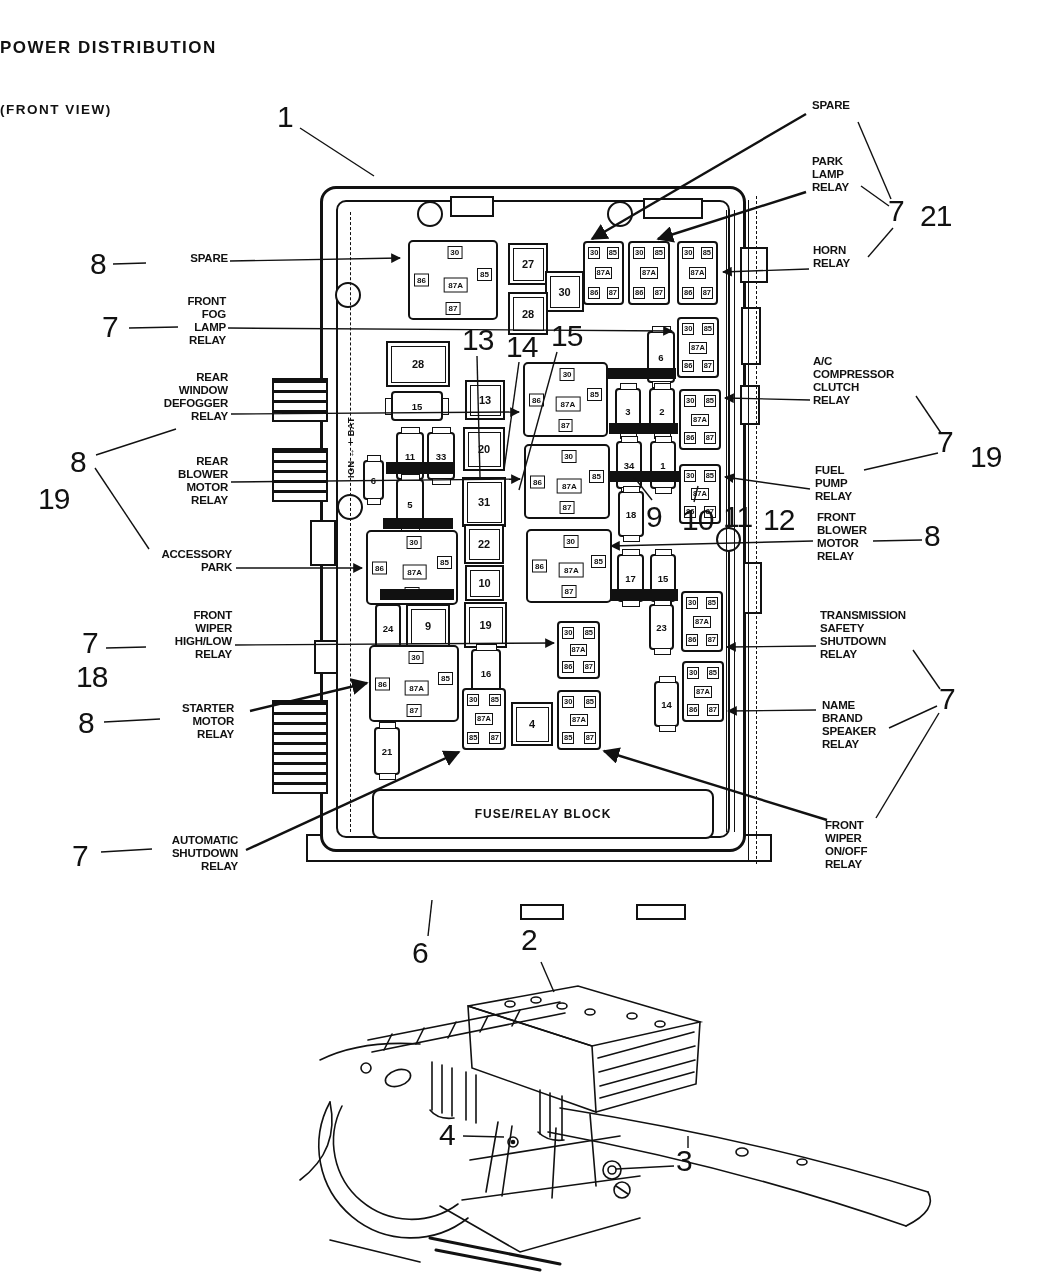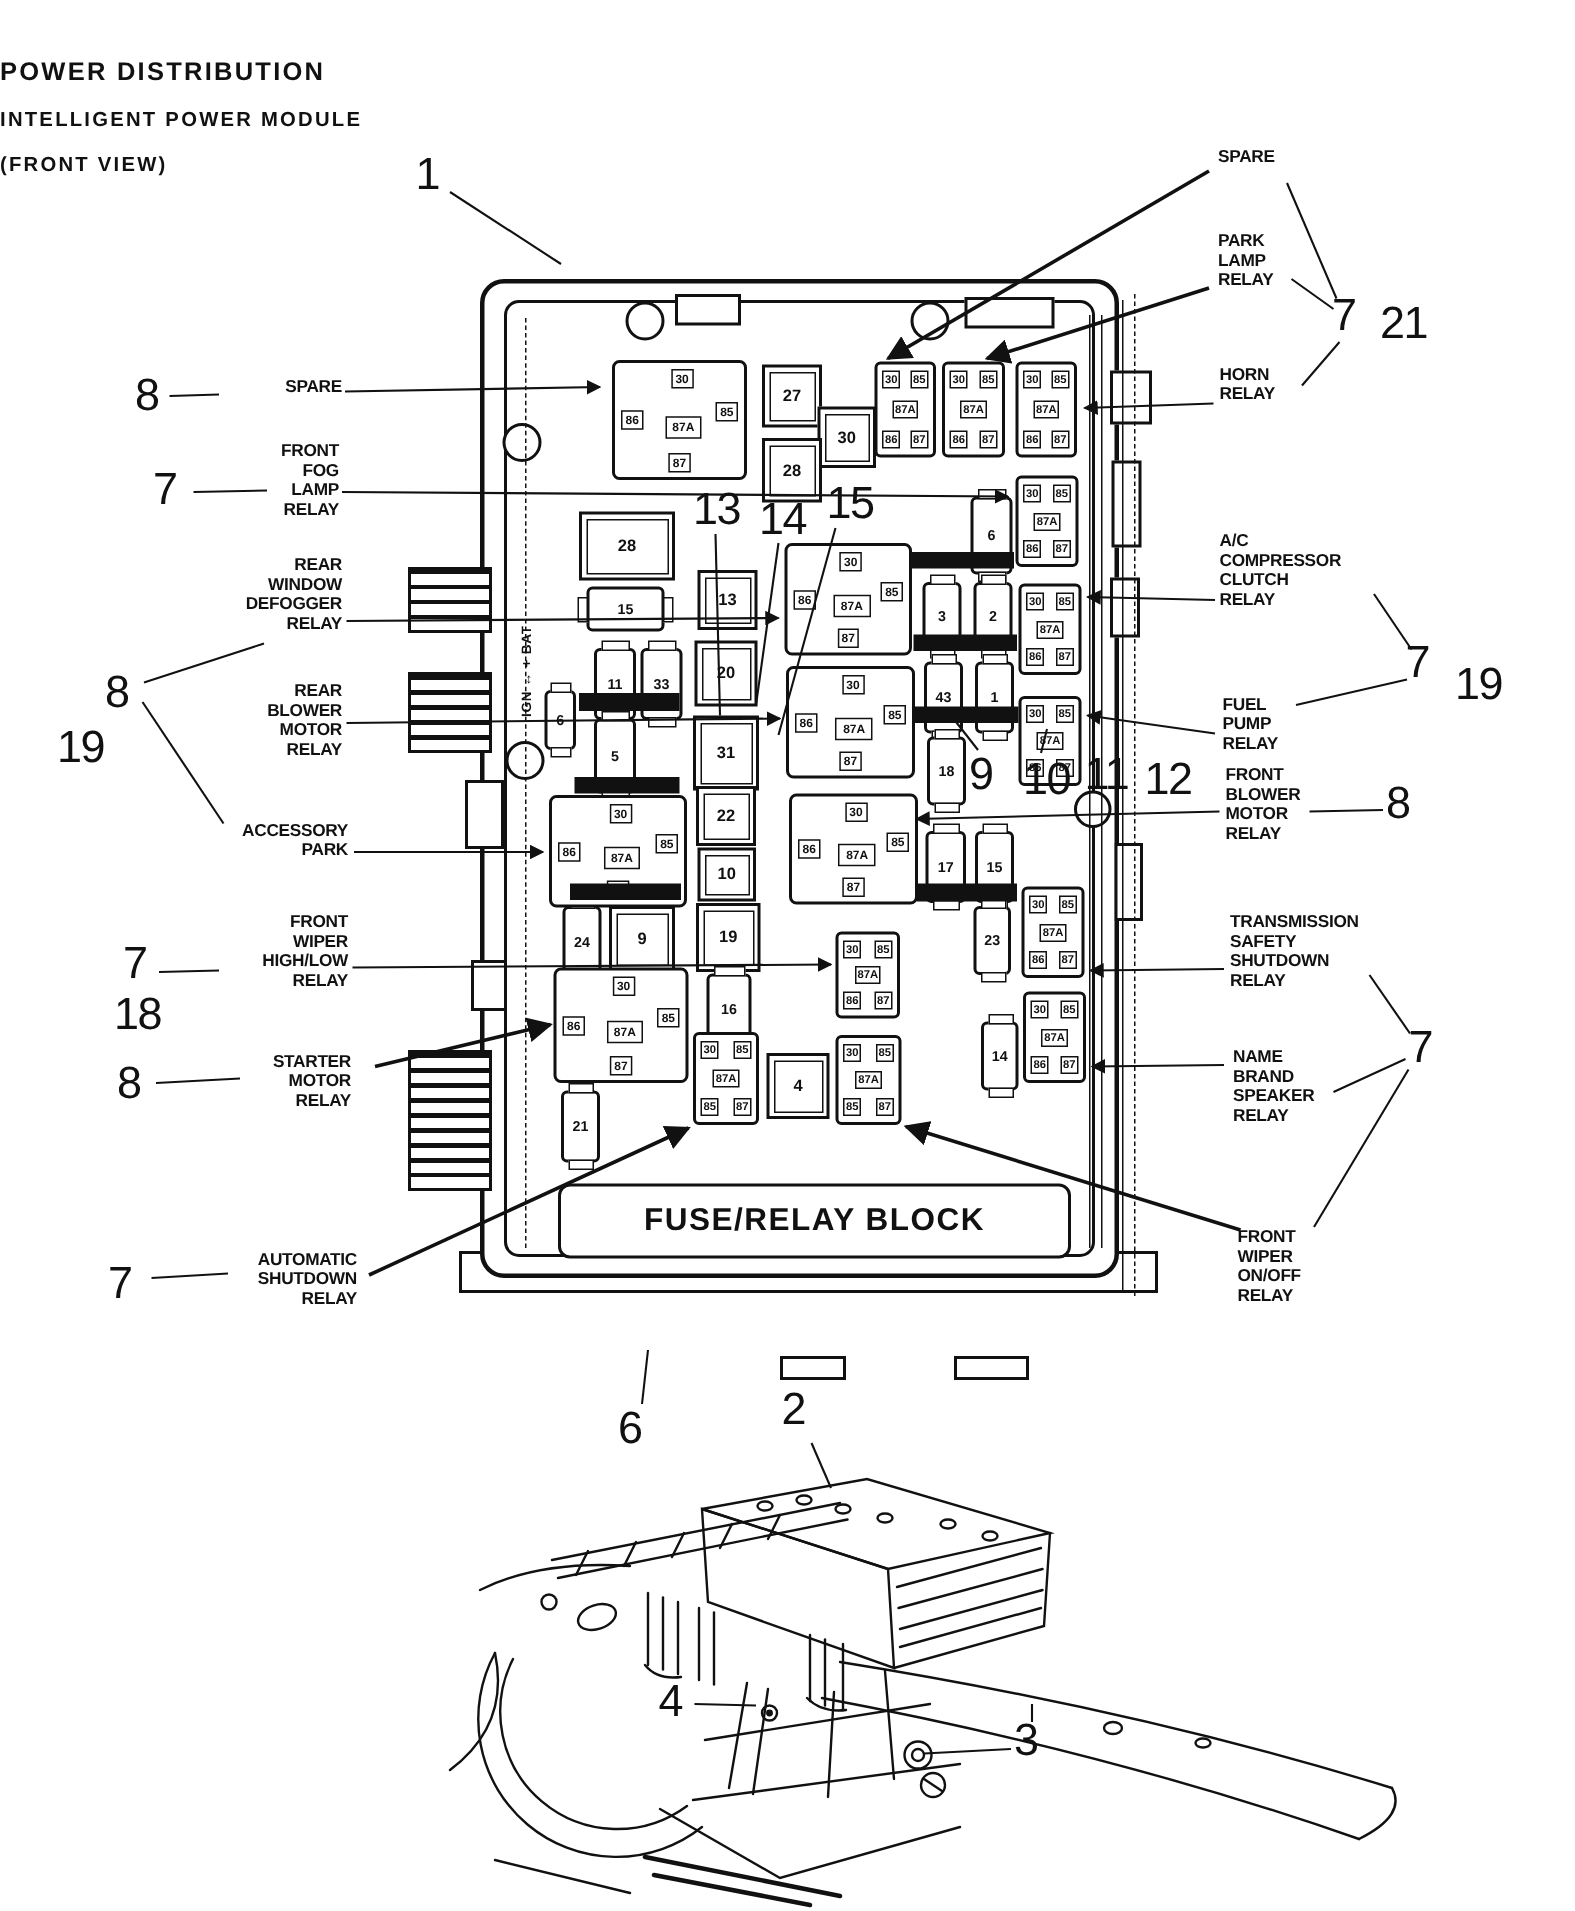--- a/index.html
+++ b/index.html
@@ -14,21 +14,21 @@
   #title3{top:102px;font-size:13.5px}
 
   
   .chrome{position:absolute;background:#fff;border:3px solid #111;z-index:1}
   #mod-outer{left:320px;top:186px;width:420px;height:660px;border-radius:16px}
   #mod-inner{left:336px;top:200px;width:390px;height:634px;border-width:2px;border-radius:10px;background:transparent}
   #mod-flange{left:306px;top:834px;width:462px;height:24px;border-width:2.5px;z-index:0}
   #fcm-box{left:334px;top:856px;width:434px;height:50px;border-width:2.5px;display:flex;align-items:center;justify-content:center;
            font-weight:bold;font-size:14.5px;letter-spacing:1.5px;z-index:2}
   #frb-band{left:372px;top:789px;width:338px;height:46px;border-width:2.5px;border-radius:8px;display:flex;align-items:center;
-            justify-content:center;font-weight:bold;font-size:21px;letter-spacing:1px;z-index:2}
+            justify-content:center;font-weight:bold;font-size:12px;letter-spacing:1px;z-index:2}
   .foot{position:absolute;border:2.5px solid #111;background:#fff;z-index:1}
   .conn{position:absolute;border:2.5px solid #111;z-index:1;
         background:repeating-linear-gradient(0deg,#fff 0 7px,#111 7px 10px)}
   .tab{position:absolute;border:2px solid #111;background:#fff;z-index:1}
   .boss{position:absolute;border:2.5px solid #111;border-radius:50%;background:#fff;z-index:2}
   .vline{position:absolute;width:0;z-index:2}
 
   
   .fuse{position:absolute;border:2.5px solid #111;background:#fff;display:flex;align-items:center;justify-content:center;
         font-weight:bold;font-size:11px;z-index:3}
@@ -61,21 +61,20 @@
              font-size:9px;font-weight:bold;letter-spacing:0.5px;z-index:4;white-space:nowrap}
 
   #overlay{position:absolute;left:0;top:0;z-index:30;pointer-events:none}
 </style>
 </head>
 <body>
 
 <div id="stage">
 
   <div class="title-line" id="title1">POWER  DISTRIBUTION</div>
-  <div class="title-line" id="title2">INTELLIGENT  POWER  MODULE</div>
   <div class="title-line" id="title3">(FRONT  VIEW)</div>
 
   <div class="chrome" id="mod-flange"></div>
   <div class="chrome" id="mod-outer"></div>
   <div class="chrome" id="mod-inner"></div>
   <div class="chrome" id="frb-band">FUSE/RELAY  BLOCK</div>
   <div class="foot" style="left:520px;top:904px;width:40px;height:12px"></div>
   <div class="foot" style="left:636px;top:904px;width:46px;height:12px"></div>
 
   <div class="conn" style="left:272px;top:378px;width:52px;height:40px"></div>
@@ -119,21 +118,21 @@
       <div class="mini" style="left: 396px; top: 432px; width: 24px; height: 44px;">11</div>
       <div class="mini" style="left: 427px; top: 432px; width: 24px; height: 44px;">33</div>
       <div class="mini" style="left: 363px; top: 460px; width: 17px; height: 36px;">6</div>
       <div class="mini" style="left: 396px; top: 479px; width: 24px; height: 46px;">5</div>
       <div class="mini" style="left: 375px; top: 604px; width: 22px; height: 44px;">24</div>
       <div class="mini" style="left: 471px; top: 649px; width: 26px; height: 44px;">16</div>
       <div class="mini" style="left: 374px; top: 727px; width: 22px; height: 44px;">21</div>
       <div class="mini" style="left: 647px; top: 331px; width: 24px; height: 48px;">6</div>
       <div class="mini" style="left: 615px; top: 388px; width: 22px; height: 42px;">3</div>
       <div class="mini" style="left: 649px; top: 388px; width: 22px; height: 42px;">2</div>
-      <div class="mini" style="left: 616px; top: 441px; width: 22px; height: 44px;">43</div>
+      <div class="mini" style="left: 616px; top: 441px; width: 22px; height: 44px;">34</div>
       <div class="mini" style="left: 650px; top: 441px; width: 22px; height: 44px;">1</div>
       <div class="mini" style="left: 618px; top: 491px; width: 22px; height: 42px;">18</div>
       <div class="mini" style="left: 617px; top: 554px; width: 23px; height: 44px;">17</div>
       <div class="mini" style="left: 650px; top: 554px; width: 22px; height: 44px;">15</div>
       <div class="mini" style="left: 649px; top: 604px; width: 21px; height: 42px;">23</div>
       <div class="mini" style="left: 654px; top: 681px; width: 21px; height: 42px;">14</div>
       <div class="bar" style="left: 386px; top: 462px; width: 67px; height: 12px;"></div>
       <div class="bar" style="left: 383px; top: 518px; width: 70px; height: 11px;"></div>
       <div class="bar" style="left: 380px; top: 589px; width: 74px; height: 11px;"></div>
       <div class="bar" style="left: 607px; top: 368px; width: 69px; height: 11px;"></div>

